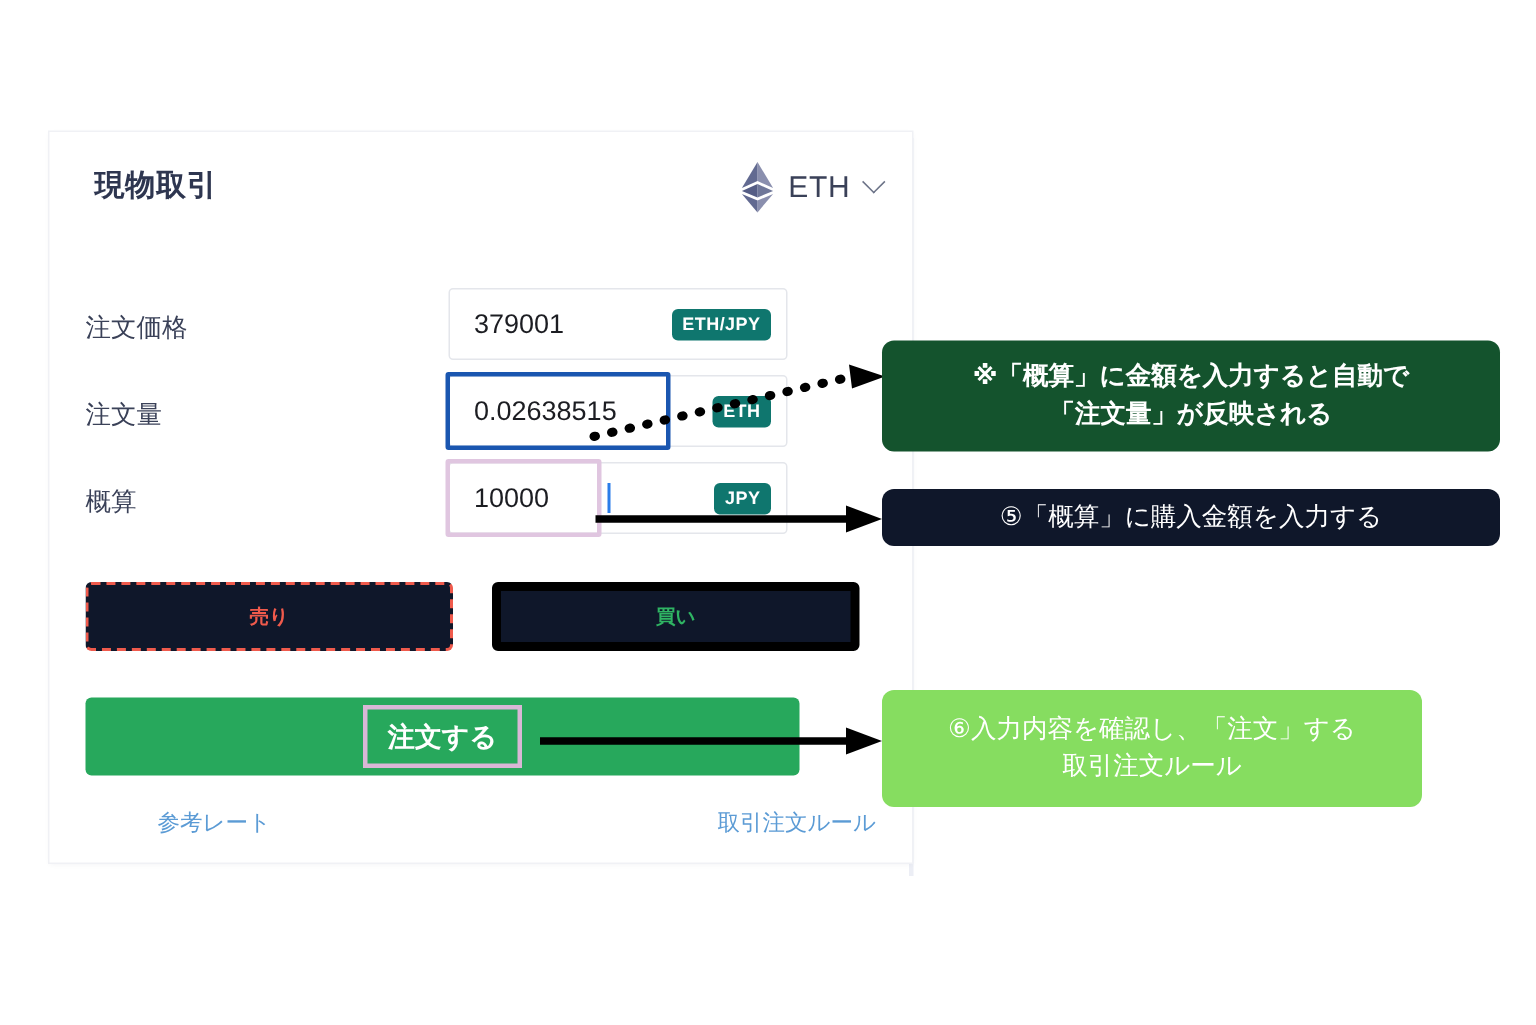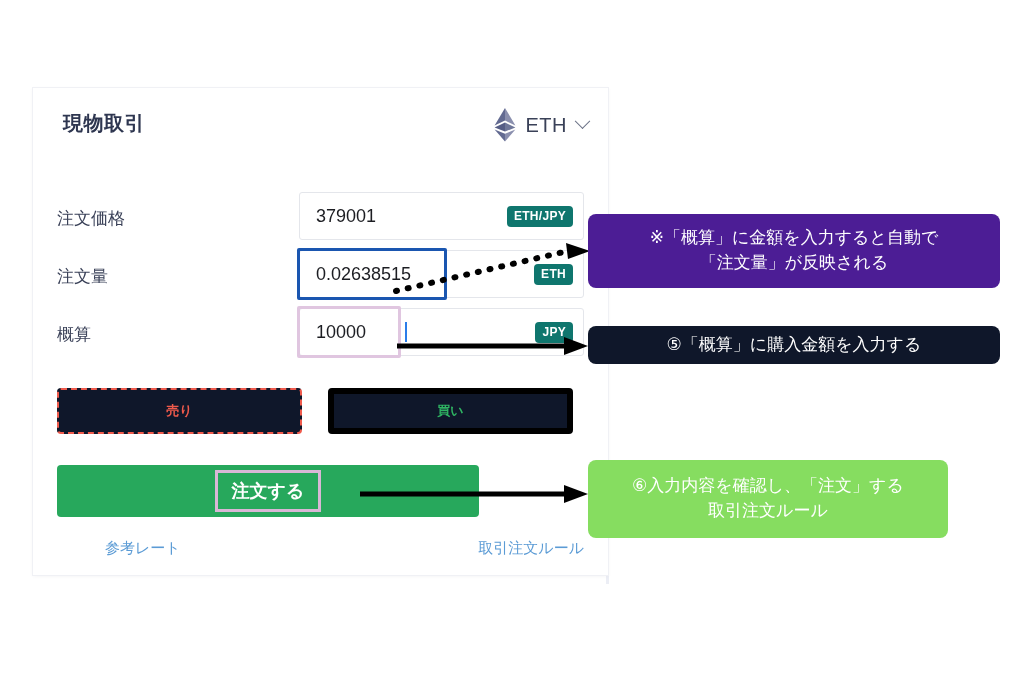--- a/index.html
+++ b/index.html
@@ -60,21 +60,21 @@
   
   .row {
     position: absolute; left: 0; width: 575px; height: 52px;
   }
   .row-label {
     position: absolute; left: 24px; top: 15px;
     font-size: 17px; color: #3a4158;
   }
   .field {
     position: absolute; left: 266px; top: 0;
-    width: 285px; height: 48px;
+    width: 226px; height: 48px;
     border: 1px solid #e4e6eb;
     border-radius: 3px;
     background: #fff;
     display: flex; align-items: center;
   }
   .field-value {
     position: absolute; left: 16px;
     font-size: 18px; color: #1c1d22;
     white-space: nowrap;
   }
@@ -127,21 +127,21 @@
   #buy-btn {
     left: 295px; top: 300px;
     border: 6px solid #000000;
     color: #2fb463;
   }
 
   
   #order-btn {
     position: absolute;
     left: 24px; top: 377px;
-    width: 422px; height: 52px;
+    width: 476px; height: 52px;
     background: #27a85c;
     border-radius: 4px;
     display: flex; align-items: center; justify-content: center;
     cursor: pointer;
   }
   #order-btn .order-label {
     font-size: 18px; font-weight: bold; color: #ffffff;
     padding: 6px 14px;
     border: 3px solid #d9b7d6;
   }
@@ -158,24 +158,25 @@
   
   .callout {
     position: absolute;
     border-radius: 8px;
     display: flex; align-items: center; justify-content: center;
     text-align: center;
     color: #ffffff;
     line-height: 1.45;
   }
   #callout-note {
-    left: 588px; top: 214px;
+    left: 588px; top: 227px;
     width: 412px; height: 74px;
-    background: #4c1d95;
+    background: #14532d;
     font-size: 17px;
+    font-weight: bold;
   }
   #callout-step5 {
     left: 588px; top: 326px;
     width: 412px; height: 38px;
     background: #0f172a;
     font-size: 17px;
   }
   #callout-step6 {
     left: 588px; top: 460px;
     width: 360px; height: 78px;

